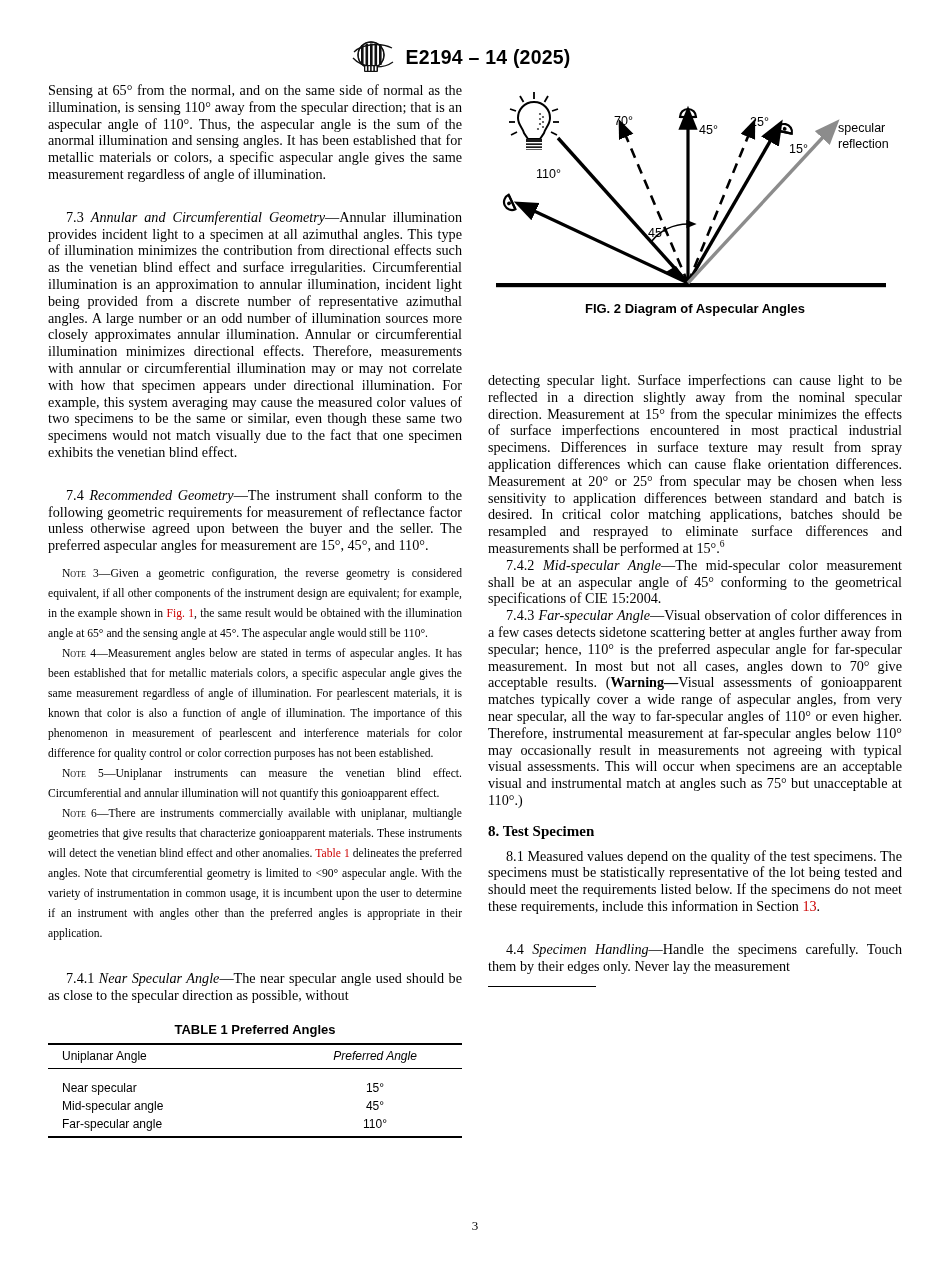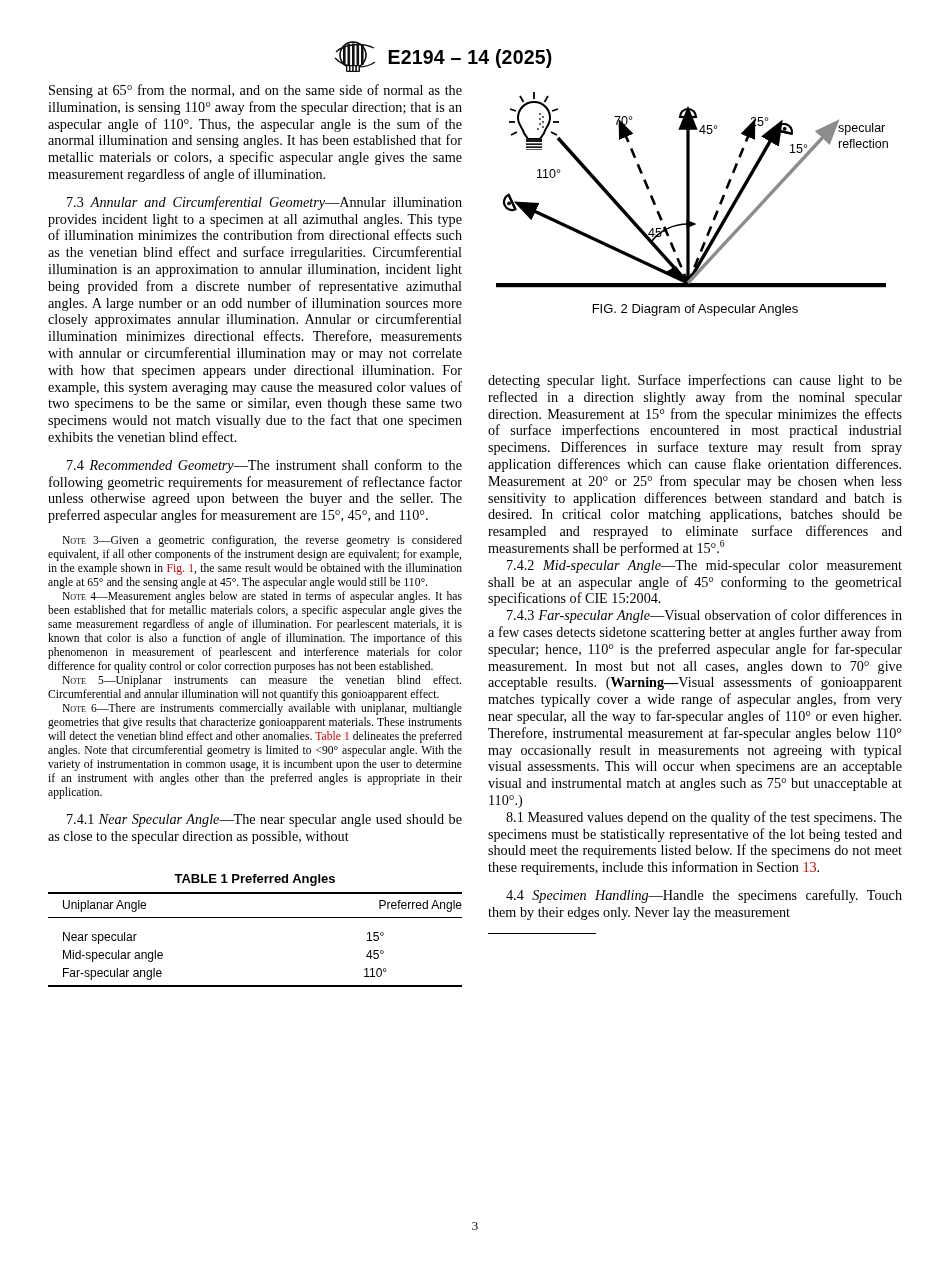--- a/index.html
+++ b/index.html
@@ -19,20 +19,21 @@
   
   .header {
     position: absolute;
     top: 40px;
     left: 0;
     width: 884px;
     display: flex;
     align-items: center;
     justify-content: center;
     gap: 10px;
+    padding-left: 18px;
   }
   .astm-logo {
     width: 46px;
     height: 34px;
     position: relative;
     display: inline-block;
   }
   .header-title {
     font-family: "Liberation Sans", sans-serif;
     font-weight: bold;
@@ -53,71 +54,71 @@
   .col-right { left: 488px; top: 372px; }
 
   p.body {
     margin: 0 0 0 0;
     text-indent: 18px;
     text-align: justify;
     text-justify: inter-word;
     hyphens: auto;
   }
   p.body.noindent { text-indent: 0; }
-  p.gap { margin-top: 11px; }
+  p.gap { margin-top: 26px; }
 
   .it { font-style: italic; }
   .bd { font-weight: bold; }
   .link { color: #cc0000; }
   sup.fn { font-size: 9.5px; vertical-align: super; line-height: 0; }
 
   
   .note {
     font-size: 11.6px;
-    line-height: 14px;
+    line-height: 20px;
     text-align: justify;
     text-indent: 14px;
     margin: 0;
     hyphens: auto;
   }
   .note-first { margin-top: 10px; }
   .nlabel { font-variant: small-caps; }
 
   
   .sec-head {
     font-family: "Liberation Serif", serif;
     font-weight: bold;
     font-size: 15px;
     margin: 14px 0 8px 0;
     text-indent: 0;
   }
 
   
-  .table-wrap { margin-top: 26px; }
+  .table-wrap { margin-top: 18px; }
   .table-title {
     font-family: "Liberation Sans", sans-serif;
     font-weight: bold;
     font-size: 13px;
     text-align: center;
     margin-bottom: 5px;
   }
   table.t1 {
     width: 100%;
     border-collapse: collapse;
     font-family: "Liberation Sans", sans-serif;
     font-size: 12px;
   }
   table.t1 thead th {
     font-weight: normal;
     text-align: left;
     padding: 3px 0 3px 14px;
     border-top: 2.2px solid #000;
     border-bottom: 1.1px solid #000;
   }
-  table.t1 thead th.ta-c { text-align: right; padding-left: 0; }
+  table.t1 thead th.ta-c { text-align: center; padding-left: 0; font-style: italic; }
   table.t1 tbody td {
     padding: 0.5px 0 0.5px 14px;
     text-align: left;
   }
   table.t1 tbody td.ta-c { text-align: center; padding-left: 0; }
   table.t1 tbody tr:first-child td { padding-top: 11px; }
   table.t1 tbody tr:last-child td { padding-bottom: 3px; border-bottom: 2.2px solid #000; }
 
   .table-note {
     font-size: 11.6px;
@@ -133,21 +134,21 @@
     top: 90px;
     width: 414px;
   }
   .fig-note {
     font-size: 11.6px;
     text-align: center;
     margin-top: 4px;
   }
   .fig-caption {
     font-family: "Liberation Sans", sans-serif;
-    font-weight: normal;
+    font-weight: bold;
     font-size: 13px;
     text-align: center;
     margin-top: 2px;
   }
 
   
   .footnote-rule {
     width: 108px;
     height: 0;
     border-top: 1px solid #000;
@@ -363,20 +364,21 @@
     <span>7.4.2</span>
     <span class="it">Mid-specular Angle</span><span>—</span><span>The mid-specular color measurement shall be at an aspecular angle of 45° conforming to the geometrical specifications of CIE 15:2004.</span>
   </p>
 
   <p class="body">
     <span>7.4.3</span>
     <span class="it">Far-specular Angle</span><span>—</span><span>Visual observation of color differences in a few cases detects sidetone scattering better at angles further away from specular; hence, 110° is the preferred aspecular angle for far-specular measurement. In most but not all cases, angles down to 70° give acceptable results. (</span><span class="bd">Warning—</span><span>Visual assessments of gonioapparent matches typically cover a wide range of aspecular angles, from very near specular, all the way to far-specular angles of 110° or even higher. Therefore, instrumental measurement at far-specular angles below 110° may occasionally result in measurements not agreeing with typical visual assessments. This will occur when specimens are an acceptable visual and instrumental match at angles such as 75° but unacceptable at 110°.)</span>
   </p>
 
 
+  <p class="sec-head">8.  Test Specimen</p>
 
   <p class="body">
     <span>8.1</span>
     <span>Measured values depend on the quality of the test specimens. The specimens must be statistically representative of the lot being tested and should meet the requirements listed below. If the specimens do not meet these requirements, include this information in Section </span><span class="link">13</span><span>.</span>
   </p>
 
   <p class="body gap">
     <span>4.4</span>
     <span class="it">Specimen Handling</span><span>—</span><span>Handle the specimens carefully. Touch them by their edges only. Never lay the measurement</span>
   </p>

